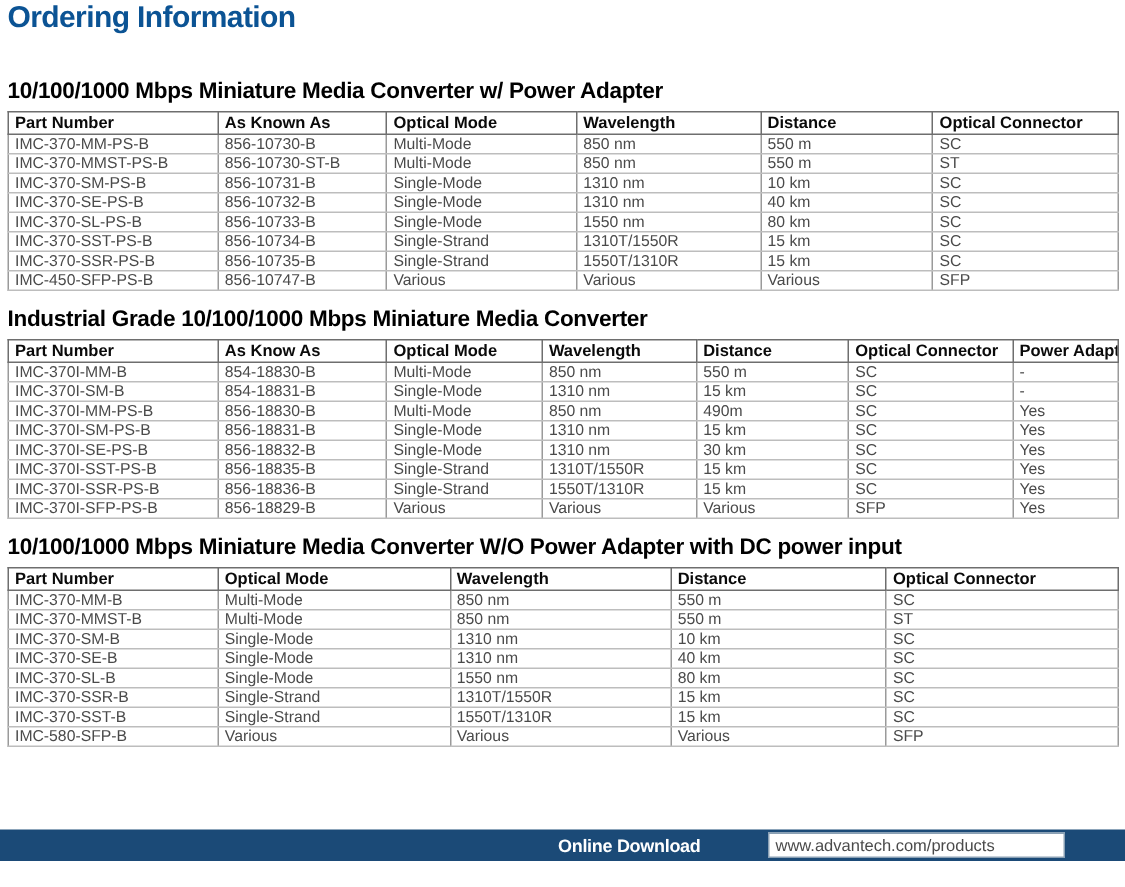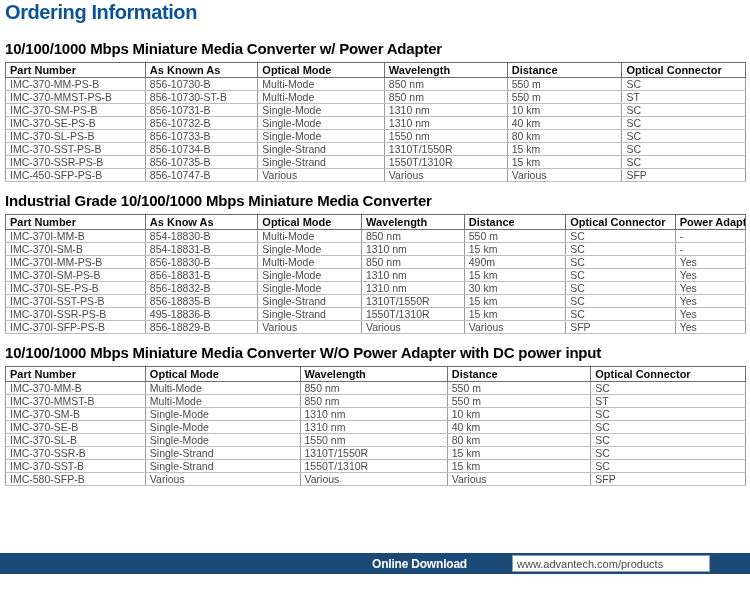--- a/index.html
+++ b/index.html
@@ -15,21 +15,21 @@
   .page {
     position: relative;
     width: 750px;
     height: 591px;
     background: #ffffff;
     font-family: "Liberation Sans", sans-serif;
     overflow: hidden;
   }
   .content { padding: 0 4px 0 5px; }
   h1.page-title {
-    margin: 0 0 6px 0;
+    margin: 0 0 18px 0;
     padding-top: 1px;
     font-size: 20px;
     font-weight: bold;
     letter-spacing: -0.4px;
     color: var(--accent-blue);
   }
   section { margin: 0; }
   h2.section-heading {
     margin: 0;
     padding: 10px 0 5px 0;
@@ -273,21 +273,21 @@
                 <td>IMC-370I-SST-PS-B</td>
                 <td>856-18835-B</td>
                 <td>Single-Strand</td>
                 <td>1310T/1550R</td>
                 <td>15 km</td>
                 <td>SC</td>
                 <td>Yes</td>
               </tr>
               <tr>
                 <td>IMC-370I-SSR-PS-B</td>
-                <td>495-18836-B</td>
+                <td>856-18836-B</td>
                 <td>Single-Strand</td>
                 <td>1550T/1310R</td>
                 <td>15 km</td>
                 <td>SC</td>
                 <td>Yes</td>
               </tr>
               <tr>
                 <td>IMC-370I-SFP-PS-B</td>
                 <td>856-18829-B</td>
                 <td>Various</td>

